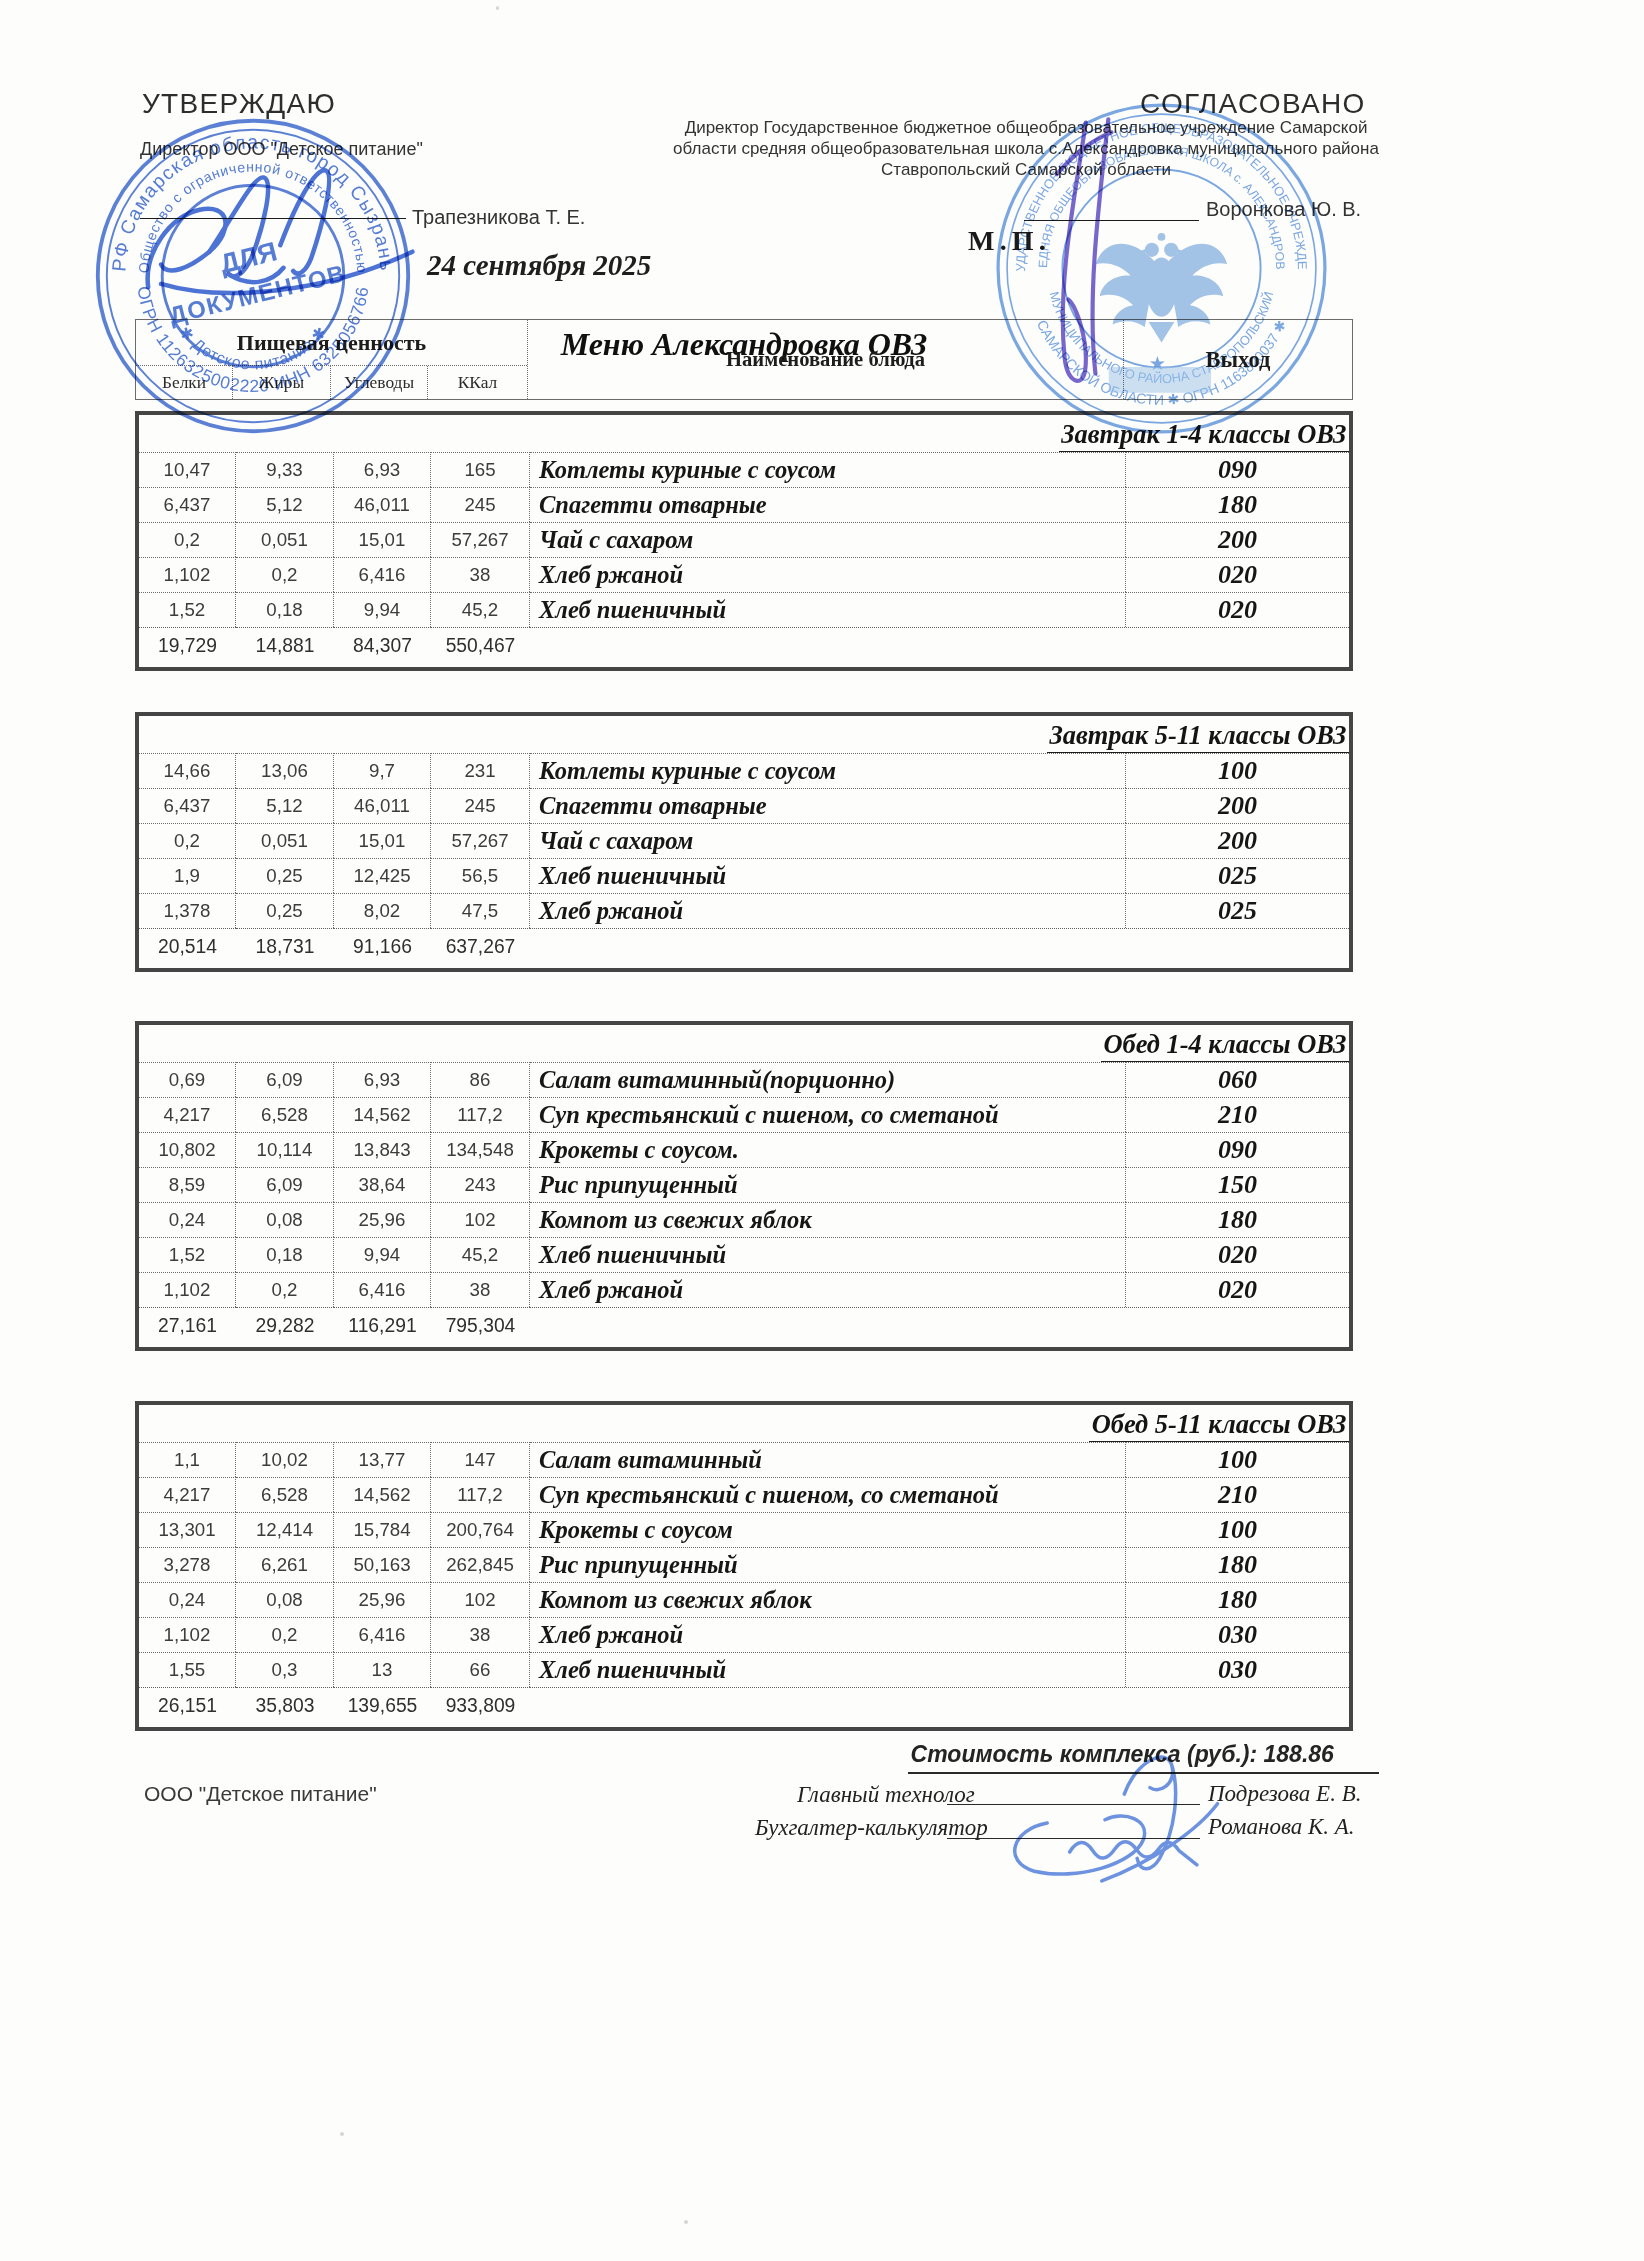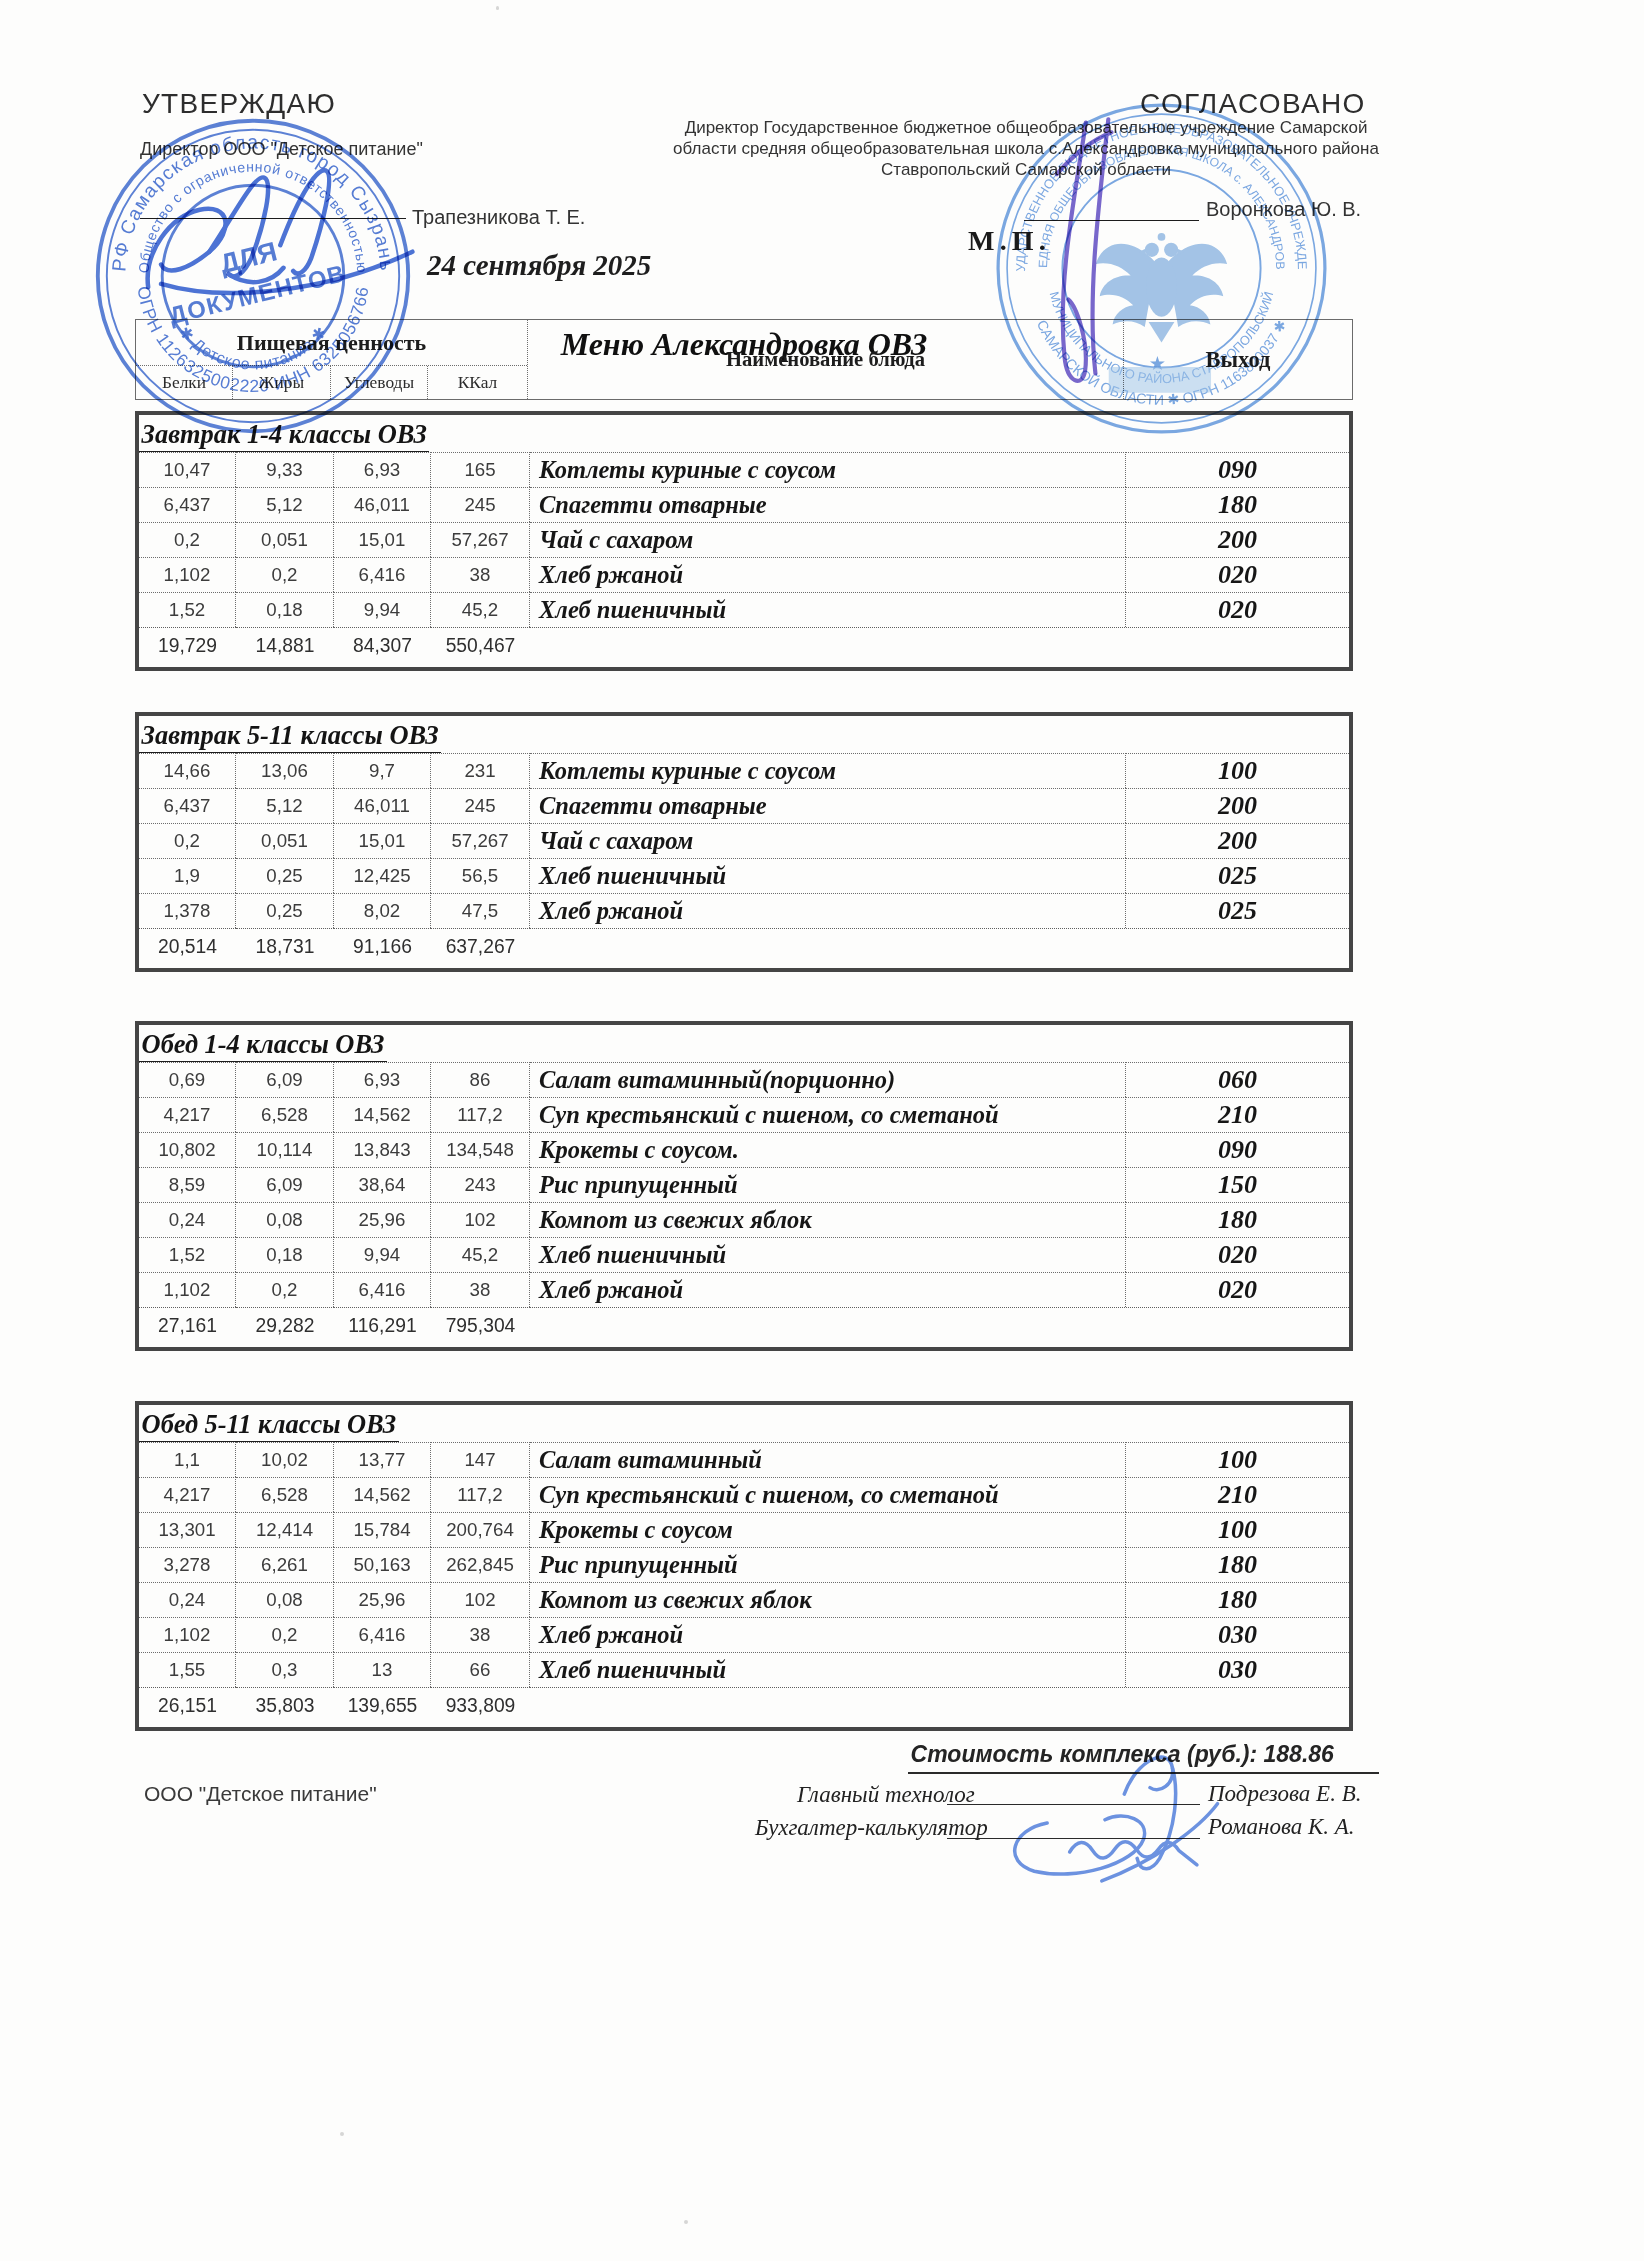--- a/index.html
+++ b/index.html
@@ -30,21 +30,21 @@
   .hcell{display:flex;align-items:center;justify-content:center;
          font-family:"Liberation Serif",serif;color:#1d1d1d;}
   .h-pn{grid-column:1/5;grid-row:1;font-weight:bold;font-size:22px;border-bottom:1.9px dotted #6d6d6d;}
   .h-dish{grid-column:5;grid-row:1/3;font-weight:bold;font-size:20.6px;border-left:1.9px dotted #6d6d6d;}
   .h-out{grid-column:6;grid-row:1/3;font-weight:bold;font-size:22.5px;border-left:1.9px dotted #6d6d6d;}
   .h-sub{grid-row:2;font-size:17.4px;color:#2c2c2c;}
   .h-sub.brd{border-right:1.9px dotted #6d6d6d;}
   
   .section{left:135px;width:1218px;border:4.5px solid #454545;box-sizing:border-box;
            background:transparent;}
-  .sec-title{height:37px;display:flex;align-items:flex-end;justify-content:flex-start;
+  .sec-title{height:37px;display:flex;align-items:flex-end;justify-content:flex-end;
              font-family:"Liberation Serif",serif;font-weight:bold;font-style:italic;
              font-size:26.4px;color:#141414;}
   .sec-title span{border-bottom:1.9px solid #1c1c1c;padding:0 2.6px 1.3px;}
   .grid{display:grid;grid-template-columns:97px 98px 97px 99px 596px 1fr;
         grid-auto-rows:35px;}
   .cell{display:flex;align-items:center;justify-content:center;border-top:1.9px dotted #6d6d6d;}
   .cell.num{font-size:18.7px;color:#3c3c3c;border-right:1.9px dotted #6d6d6d;}
   .cell.dish{justify-content:flex-start;padding-left:9px;border-right:1.9px dotted #6d6d6d;
              font-family:"Liberation Serif",serif;font-weight:bold;font-style:italic;
              font-size:24.5px;color:#161616;white-space:nowrap;overflow:hidden;}

